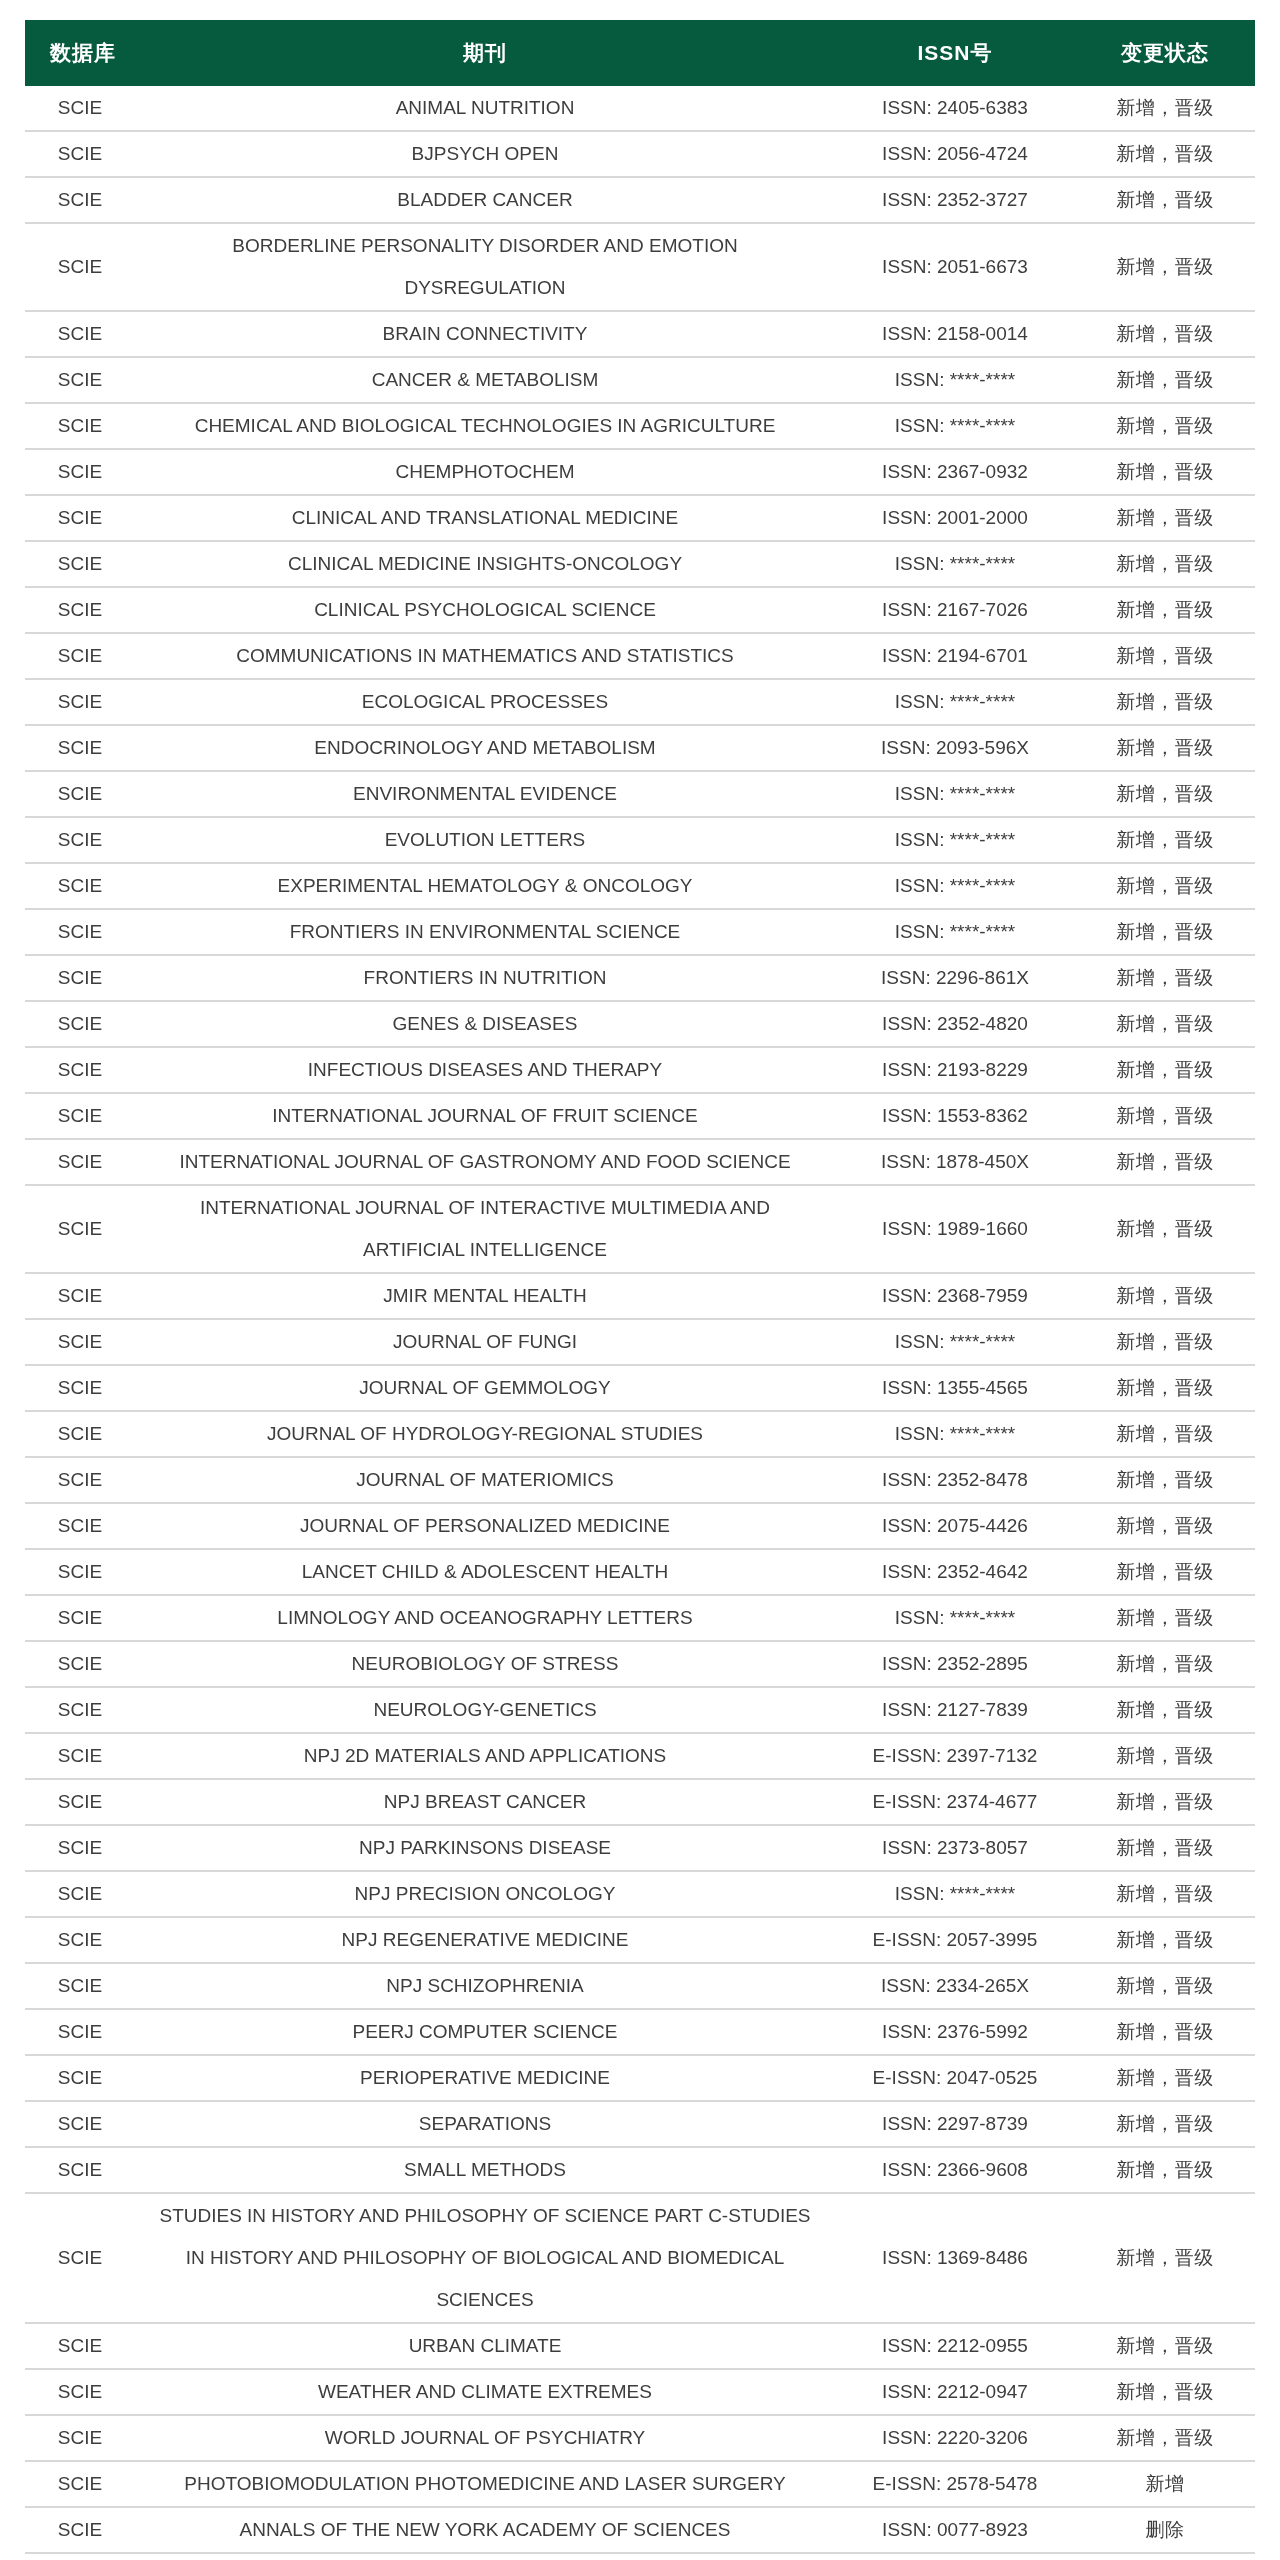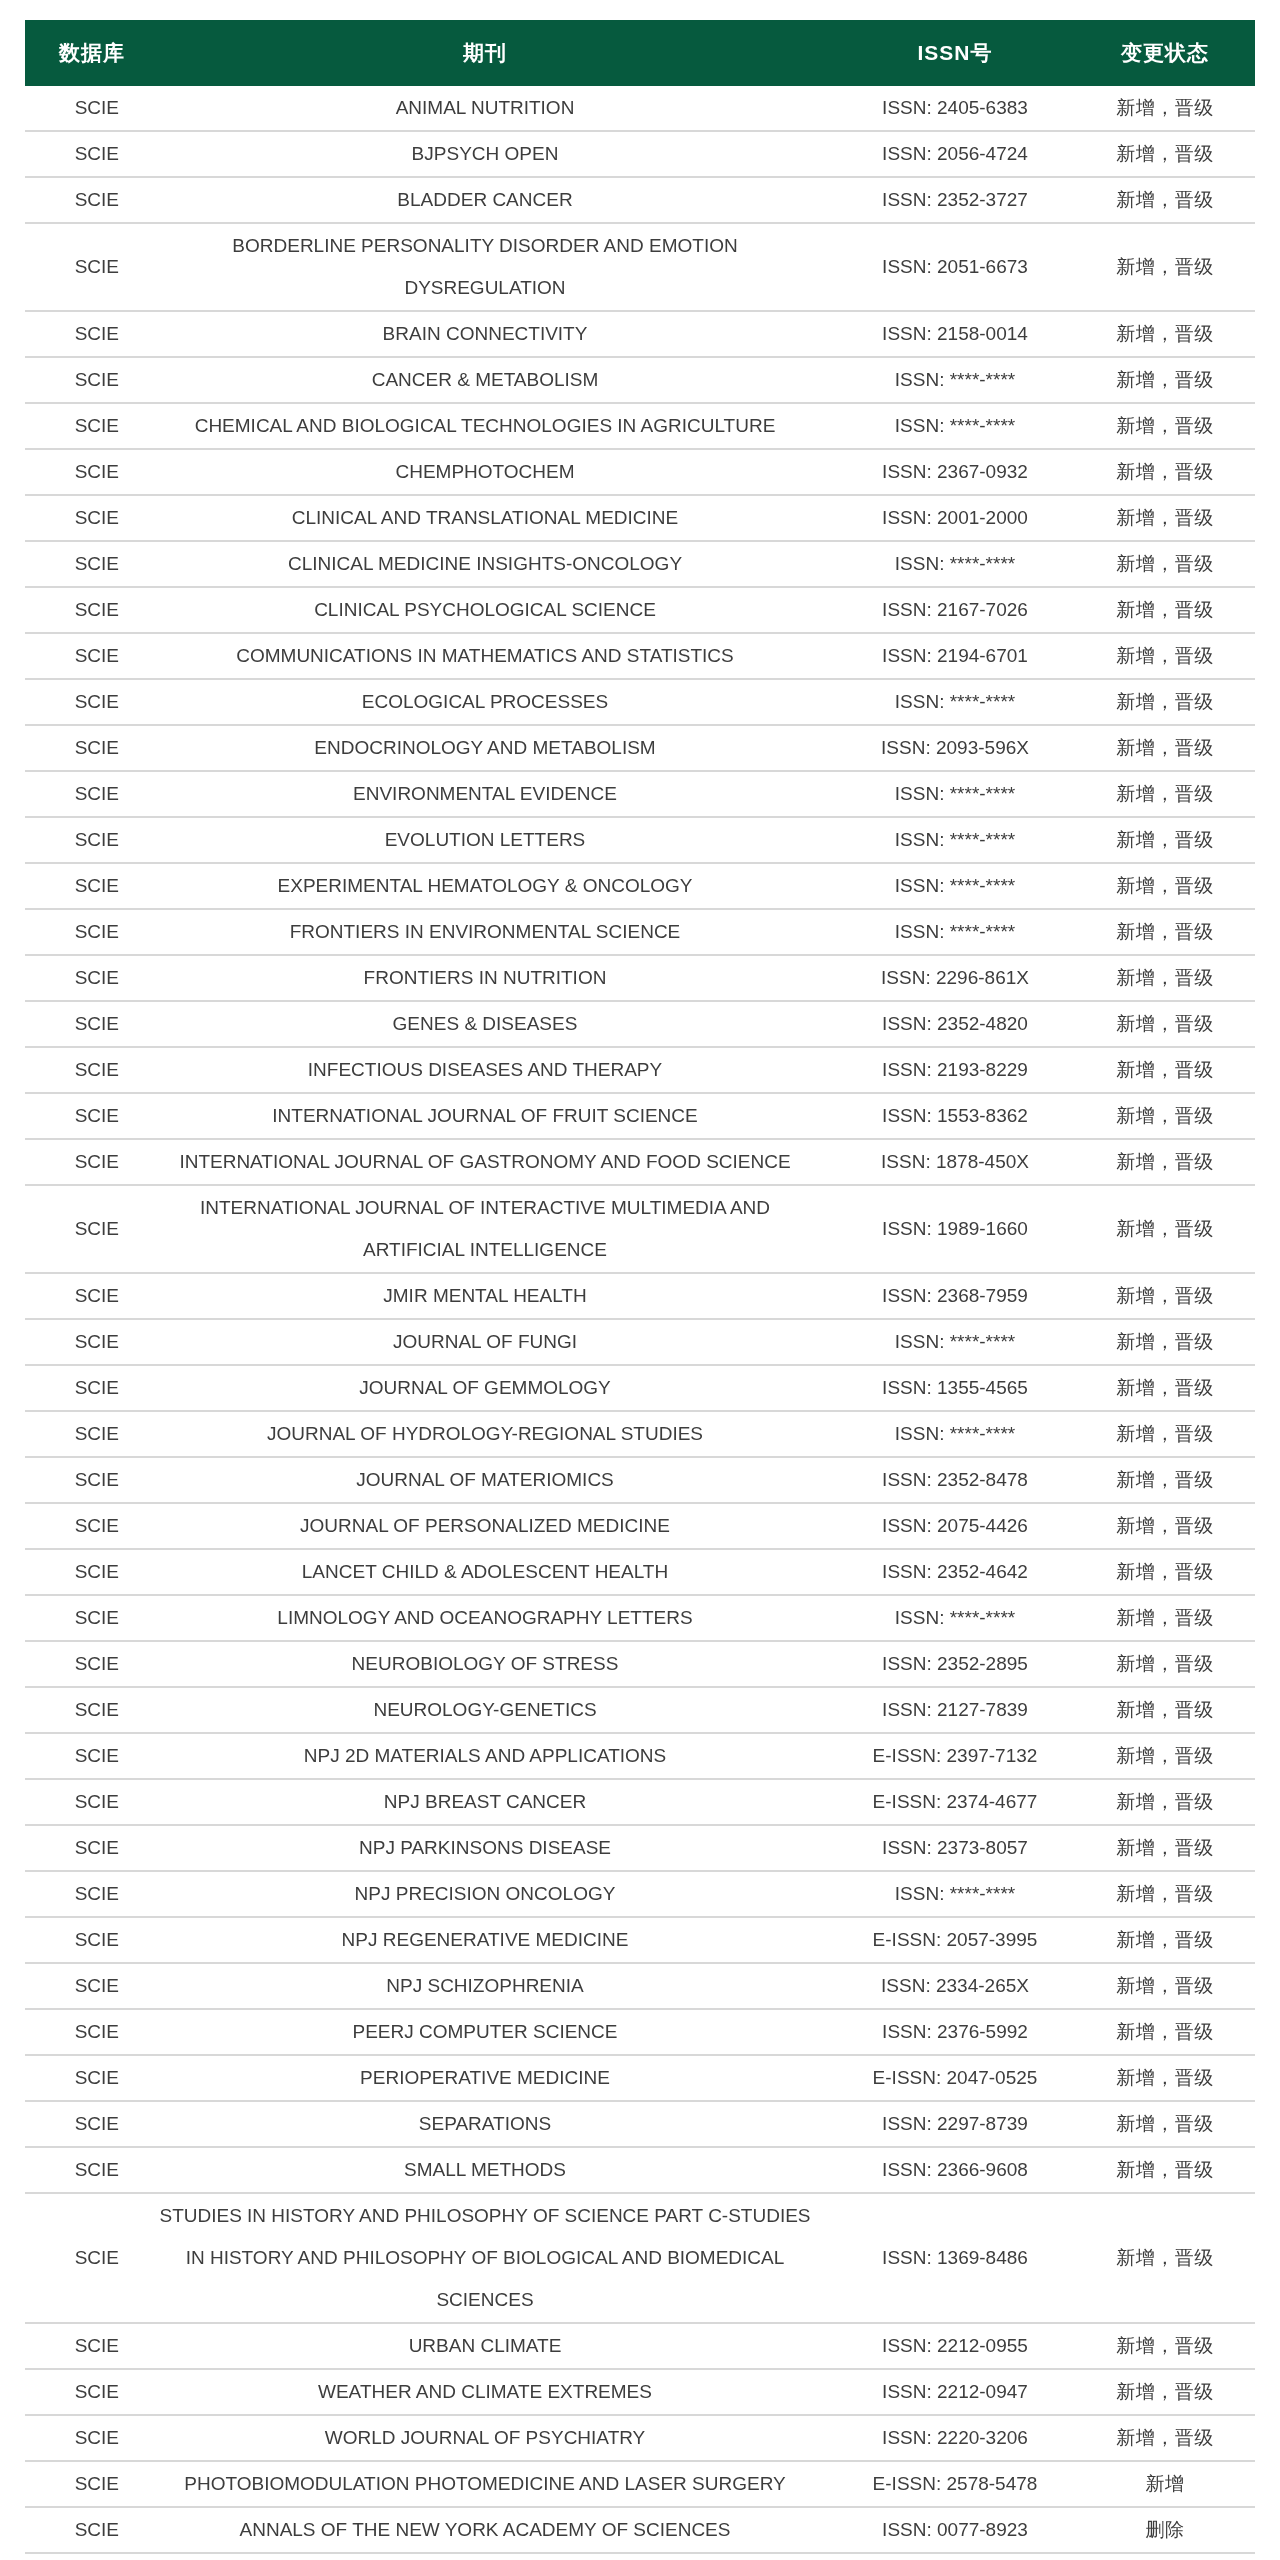--- a/index.html
+++ b/index.html
@@ -35,34 +35,34 @@
   thead th{
     background:var(--header-bg);
     color:var(--header-text);
     font-size:21px;
     font-weight:600;
     height:66px;
     padding:0 10px;
     letter-spacing:1px;
   }
   thead th.first{
-    text-align:right;
+    text-align:center;
     padding-left:16px;
   }
   tbody td{
     border-bottom:2px solid var(--divider);
     font-size:19px;
     line-height:42px;
     padding:1px 16px;
     text-align:center;
     color:var(--body-text);
     word-wrap:break-word;
   }
   tbody td:first-child{
-    text-align:right;
+    text-align:center;
   }
   tbody td:last-child{
     letter-spacing:0.5px;
   }
 </style>
 </head>
 <body>
 
 <div class="page">
   <table class="journal-table">

